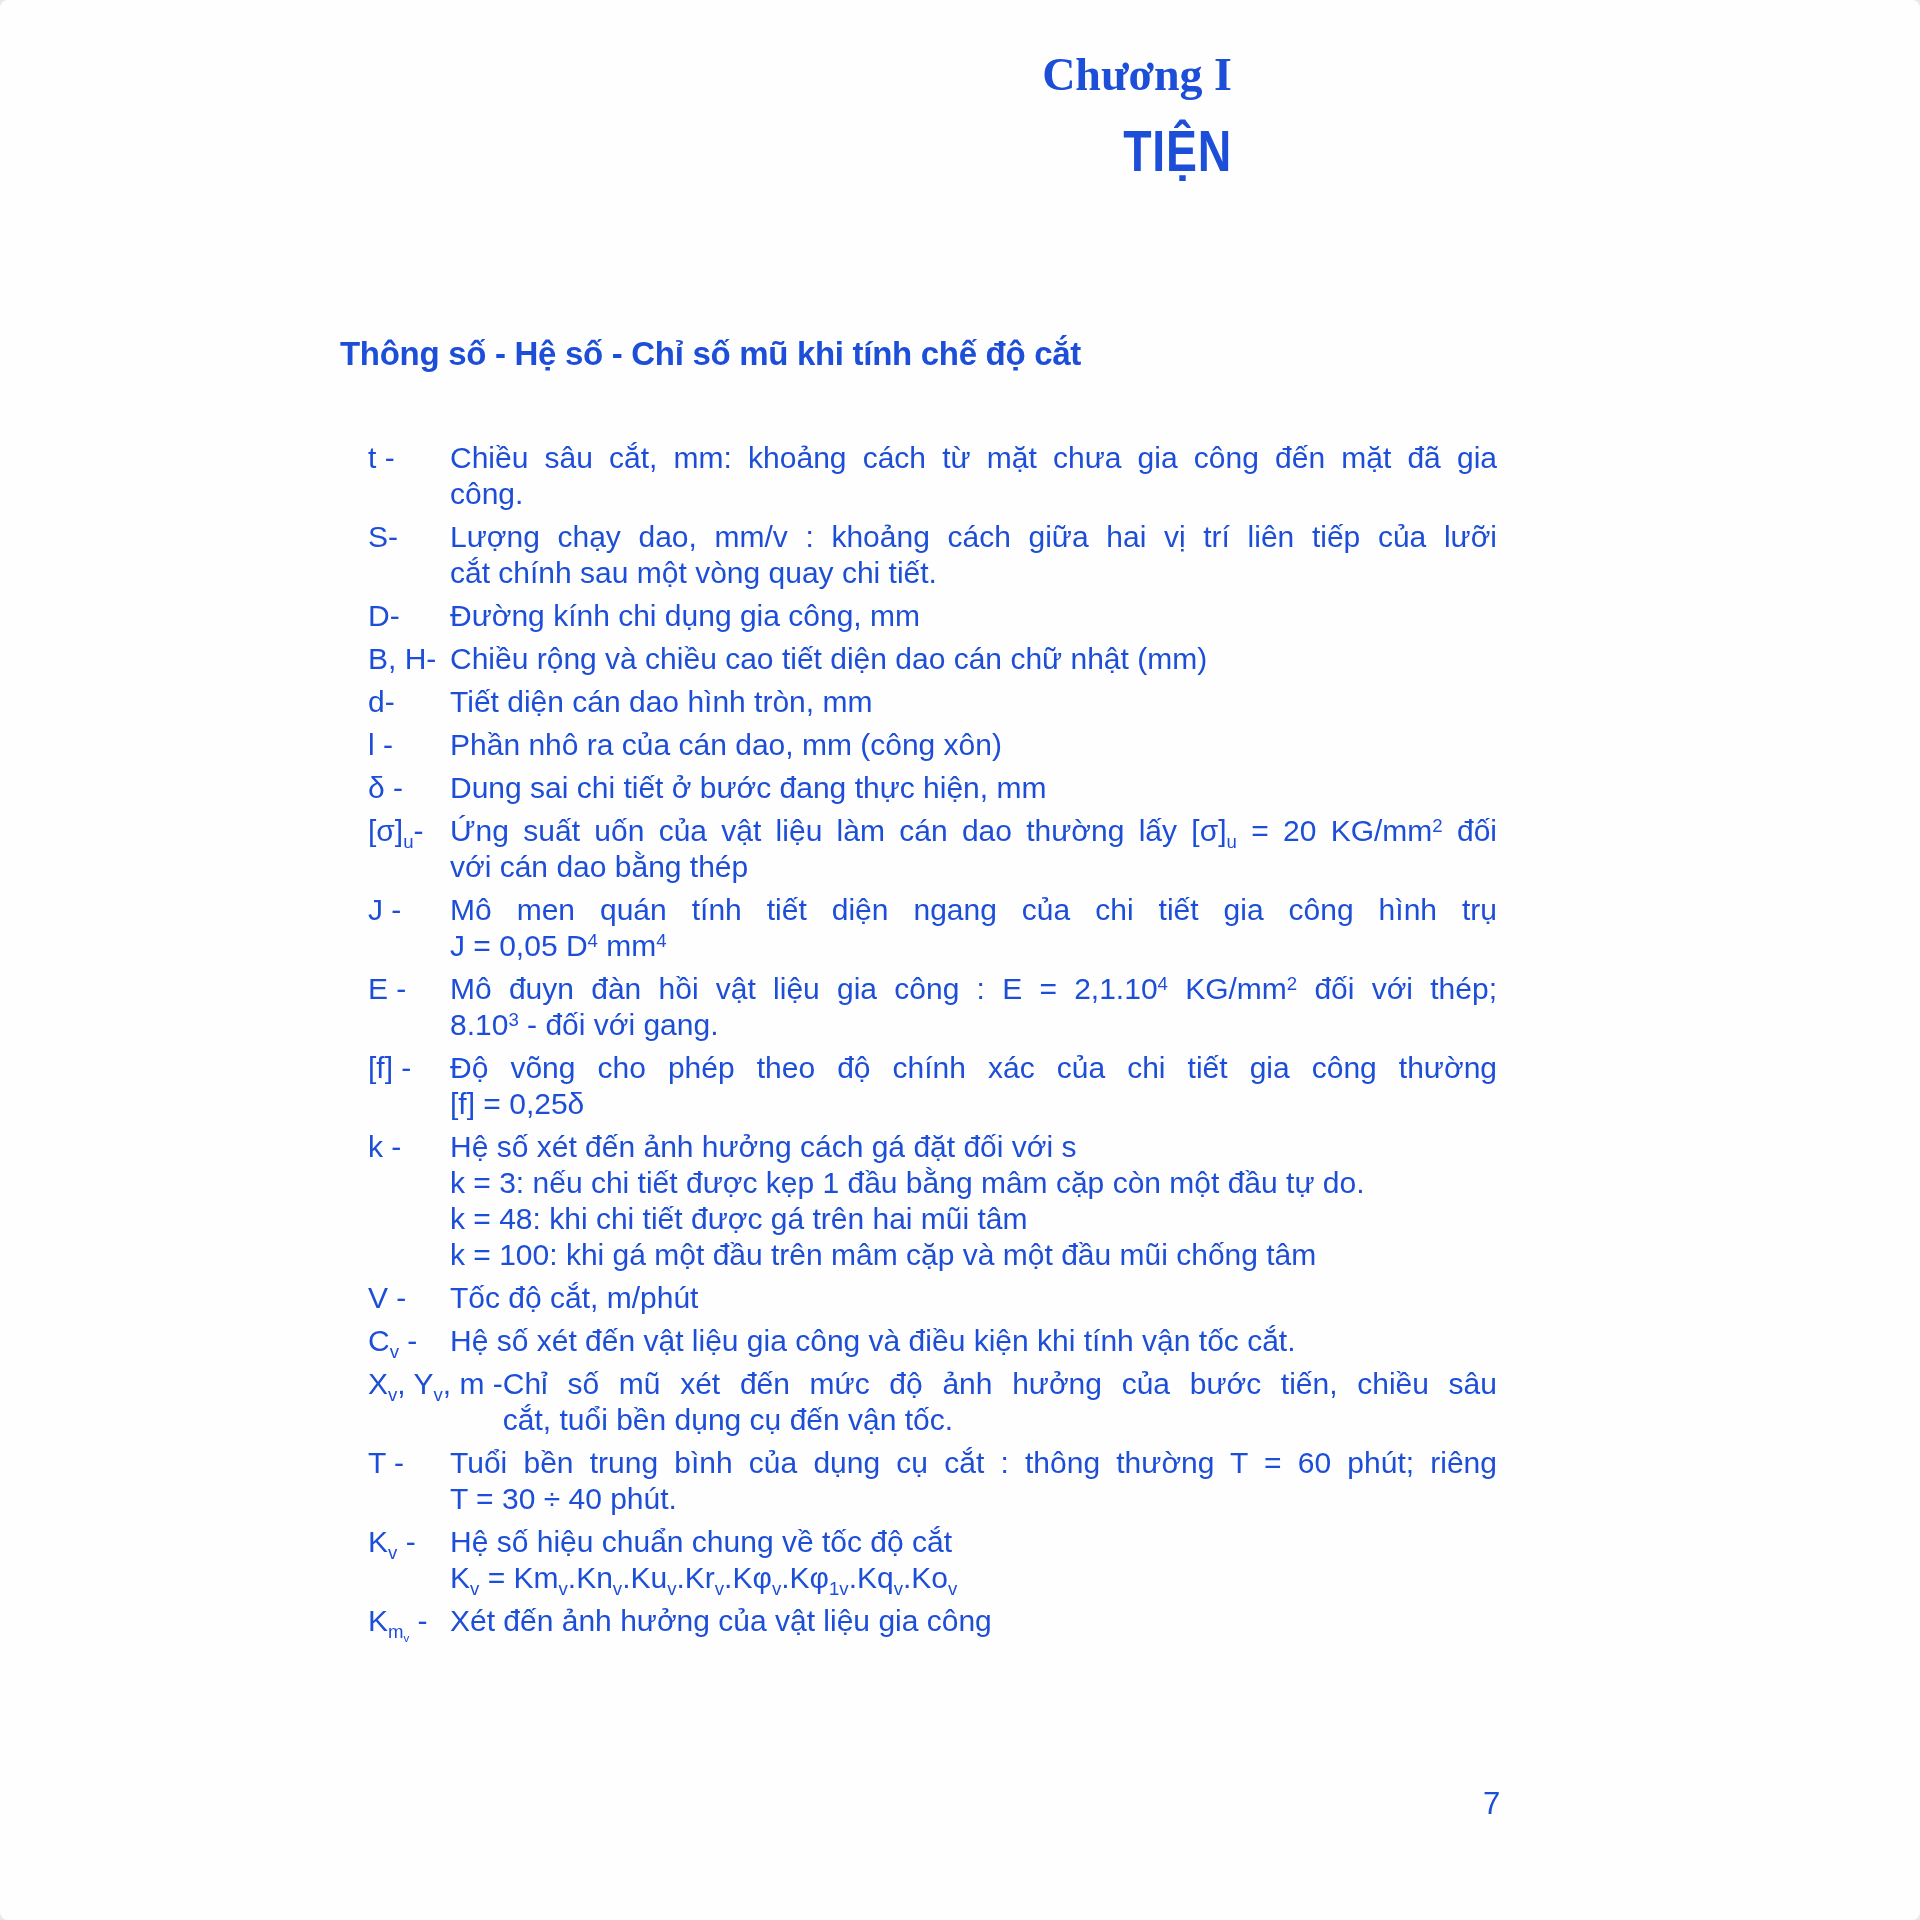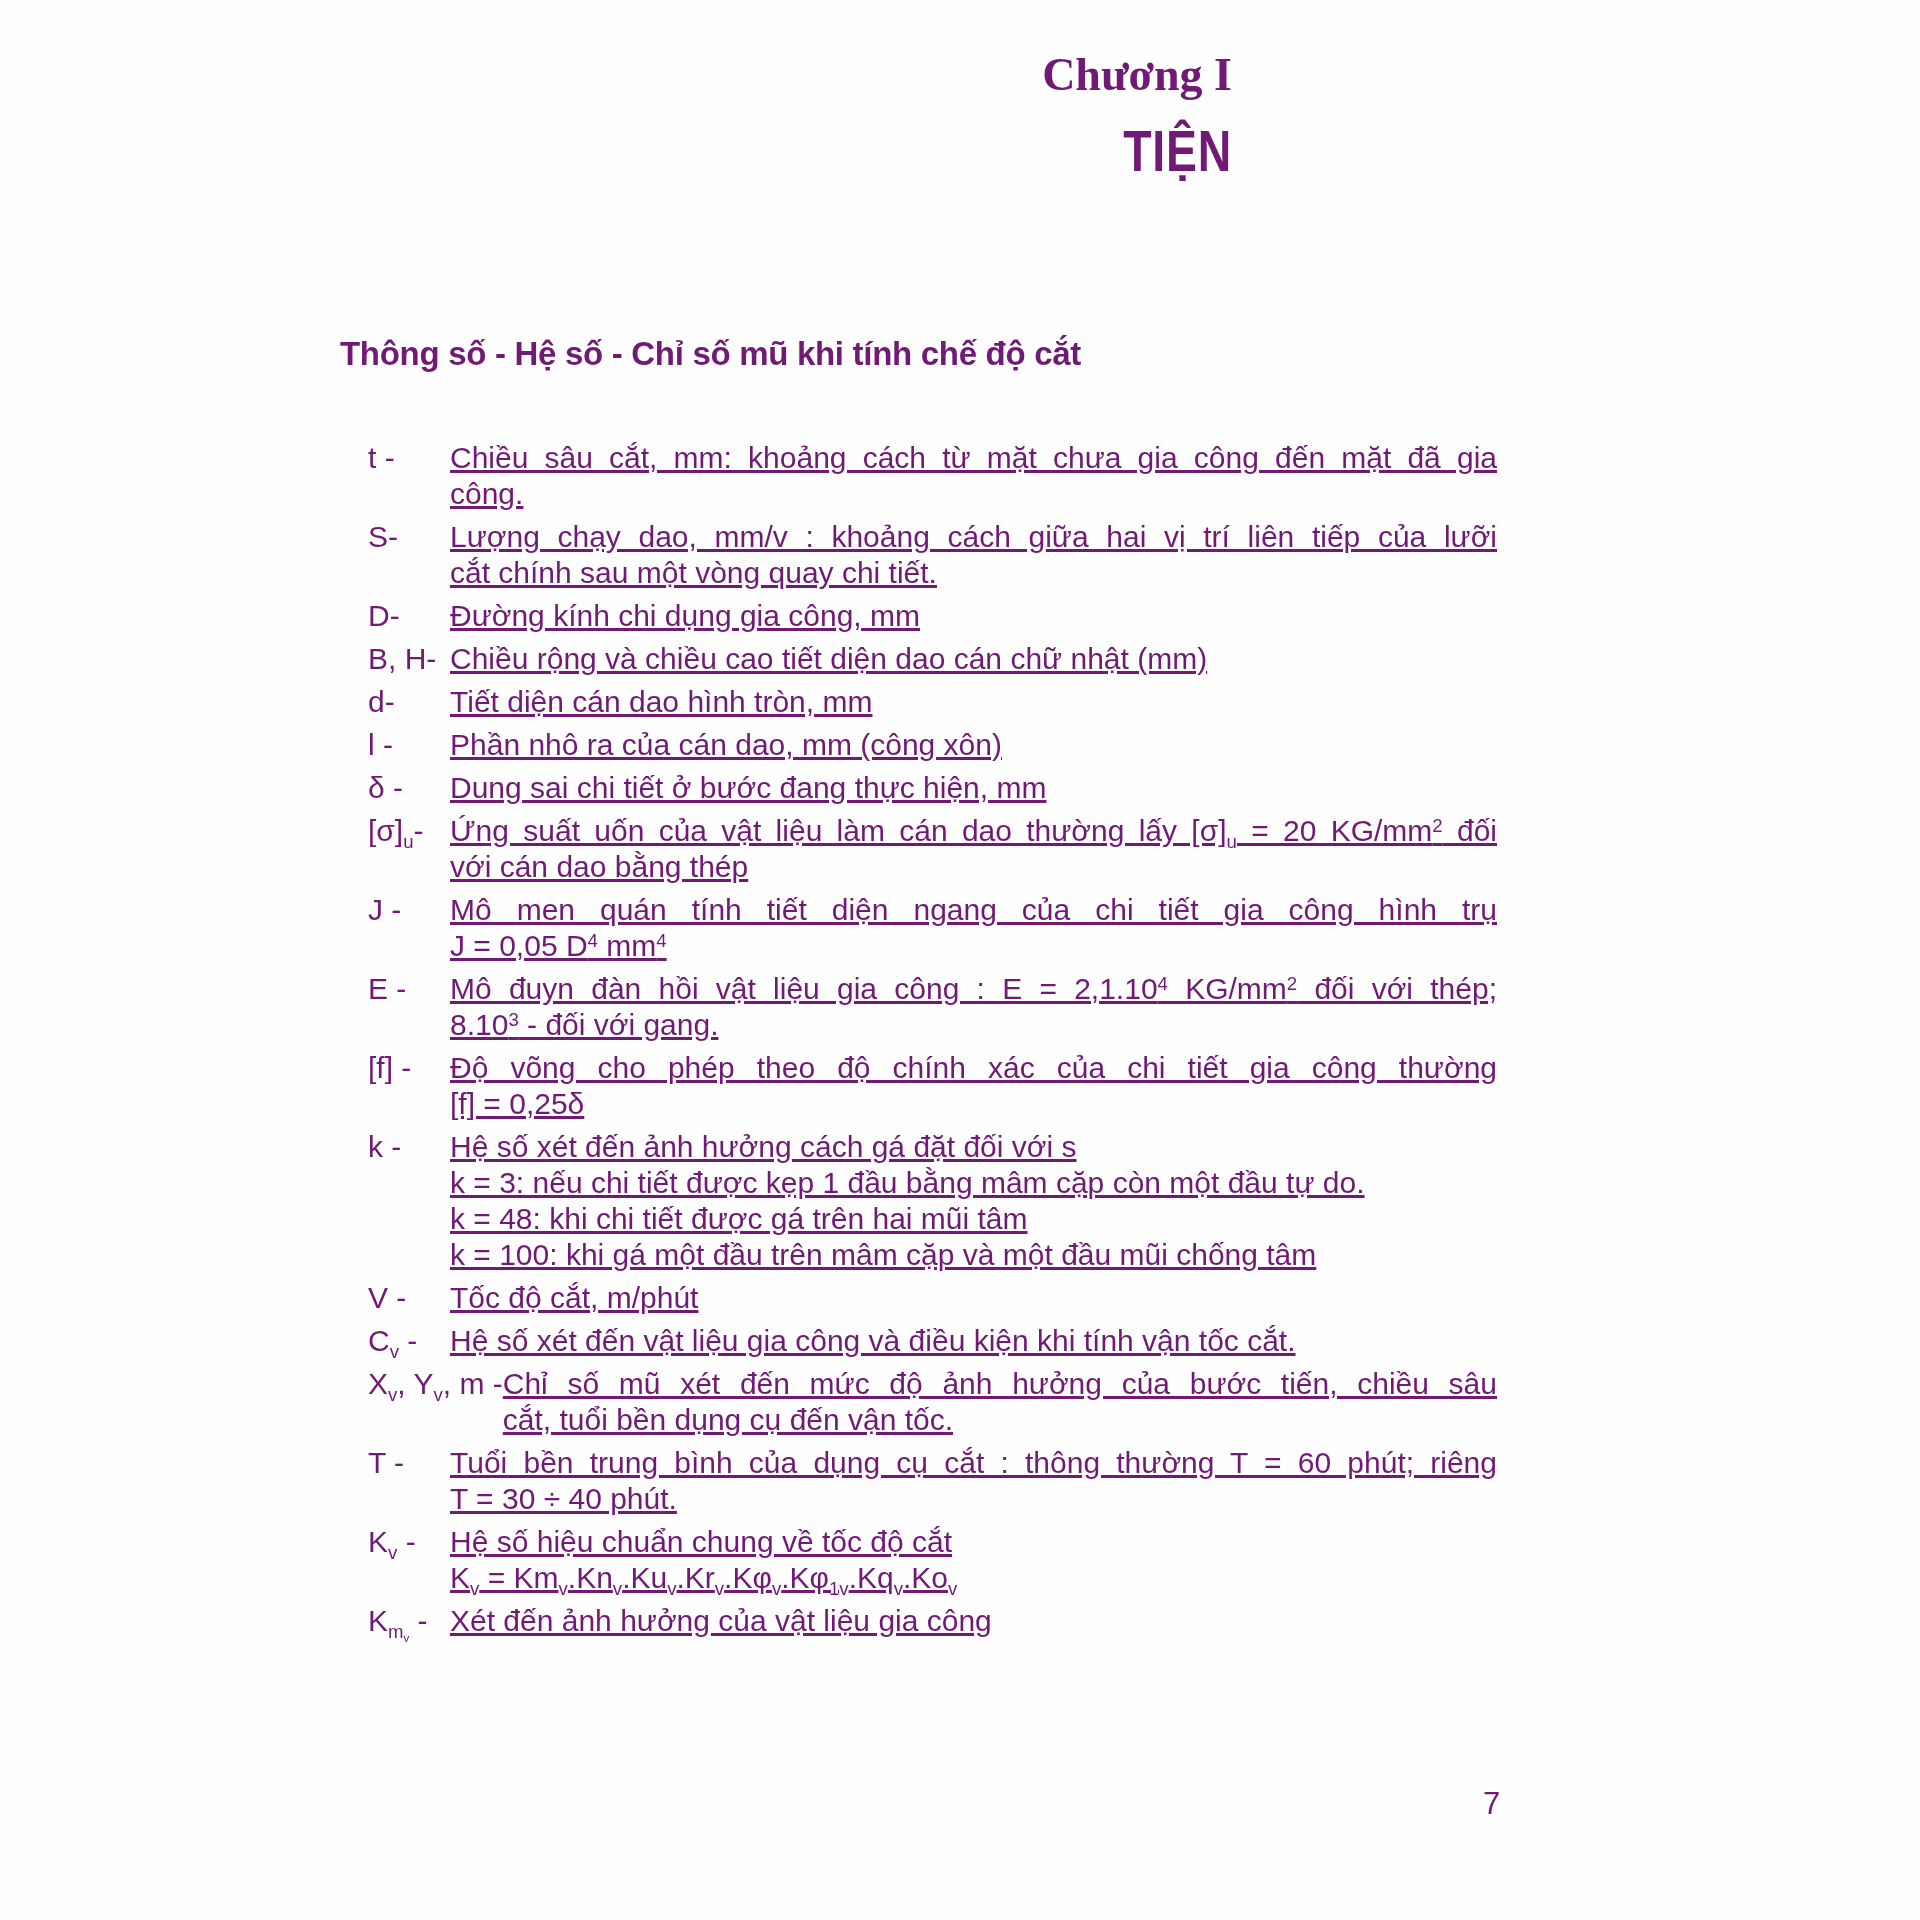--- a/index.html
+++ b/index.html
@@ -2,22 +2,23 @@
 <html lang="vi"><head>
 <meta charset="utf-8">
 <title>Scanned book page</title>
 <style>
   html,body{margin:0;padding:0;background:#e8e8e8;}
   .page{
     position:relative;
     width:1920px;height:1920px;
     background:#fefefe;
     font-family:"Liberation Sans","DejaVu Sans",sans-serif;
-    color:#701a75;
+    color:#1d4ed8;
     overflow:hidden;
+    border-radius:8px;
   }
   
   .chapter-label{
     position:absolute;top:52px;right:688px;
     font-family:"Liberation Serif","DejaVu Serif",serif;
     font-weight:700;font-size:46px;line-height:1;
     white-space:nowrap;
   }
   .chapter-title{
     position:absolute;top:122px;right:688px;
@@ -33,21 +34,21 @@
     letter-spacing:-0.3px;white-space:nowrap;
   }
   
   .glossary{
     position:absolute;left:368px;top:440px;width:1129px;
     font-size:30px;
   }
   .item{display:flex;margin-bottom:7px;}
   .sym{min-width:82px;white-space:nowrap;line-height:36px;}
   .desc{flex:1;min-width:0;}
-  .ln{line-height:36px;text-decoration:underline;}
+  .ln{line-height:36px;}
   .nw{white-space:nowrap;}
   .j{text-align:justify;text-align-last:justify;}
   .case,.formula{margin-top:0;}
   sub{font-size:62%;line-height:0;vertical-align:-0.35em;}
   sup{font-size:62%;line-height:0;vertical-align:0.5em;}
   
   .page-number{
     position:absolute;left:1483px;top:1788px;
     font-size:31px;line-height:1;
   }

